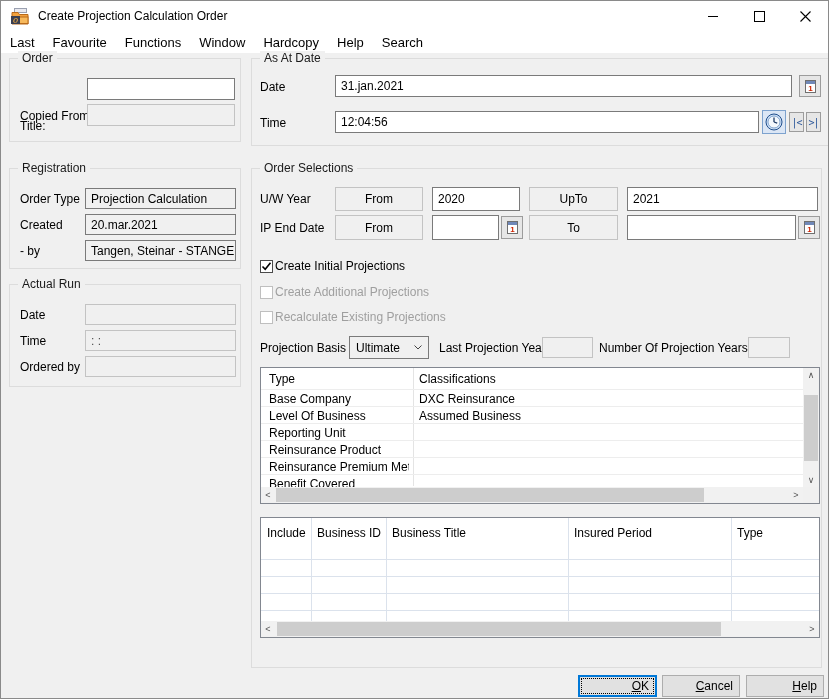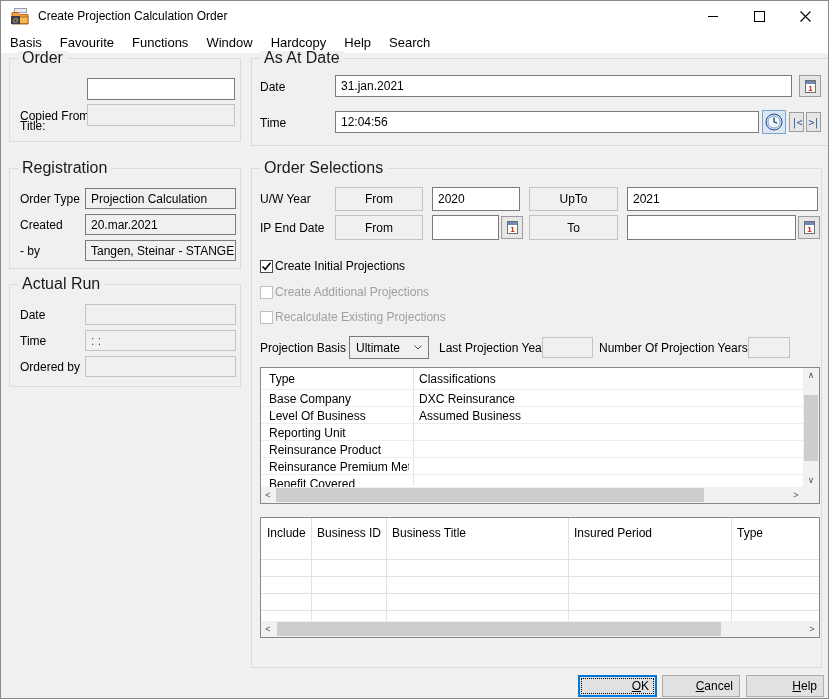--- a/index.html
+++ b/index.html
@@ -11,21 +11,21 @@
   .title-text{font-size:12px;color:#000;}
   .caps{position:absolute;right:0;top:0;height:30px;display:flex;}
   .cap{width:46px;height:30px;display:flex;align-items:center;justify-content:center;}
   .min-glyph{width:10px;height:1px;background:#000;}
   .max-glyph{width:9px;height:9px;border:1px solid #000;}
   
   .menubar{position:absolute;top:30px;left:0;right:0;height:22px;background:#fff;display:flex;align-items:center;font-size:13px;color:#000;}
   .menu-item{padding:1px 9px;}
   
   .group{position:absolute;border:1px solid #dcdcdc;box-sizing:border-box;}
-  .glabel{position:absolute;top:-8px;left:8px;background:#f0f0f0;padding:0 4px;font-size:16px;color:#1a1a1a;line-height:14px;}
+  .glabel{position:absolute;top:-8px;left:8px;background:#f0f0f0;padding:0 4px;font-size:12px;color:#1a1a1a;line-height:14px;}
   .lbl{position:absolute;font-size:12px;color:#000;line-height:14px;white-space:nowrap;}
   
   .tb{position:absolute;box-sizing:border-box;background:#fff;border:1px solid #7a7a7a;font-size:12px;color:#000;
       padding:1px 5px;display:flex;align-items:center;white-space:nowrap;overflow:hidden;}
   .tb.ro{background:#f0f0f0;}
   .tb.dis{background:#f0f0f0;border-color:#c3c3c3;color:#4f4f4f;}
   .tb.ctr{justify-content:center;}
   .sbtn{position:absolute;box-sizing:border-box;background:#e6e6e6;border:1px solid #9c9c9c;display:flex;align-items:center;justify-content:center;padding:0;}
   .stepbtn{font-size:10px;color:#2b579a;font-family:"DejaVu Sans Mono",monospace;letter-spacing:-1px;}
   
@@ -83,21 +83,21 @@
         </div>
       <div class="cap">
         <svg width="11" height="11" viewBox="0 0 11 11">
           <path d="M0.5 0.5 L10.5 10.5 M10.5 0.5 L0.5 10.5" stroke="#000" stroke-width="1.1"></path>
         </svg>
       </div>
     </div>
   </div>
 
   <div class="menubar">
-    <span class="menu-item">Basis</span>
+    <span class="menu-item">Last</span>
     <span class="menu-item">Favourite</span>
     <span class="menu-item">Functions</span>
     <span class="menu-item">Window</span>
     <span class="menu-item">Hardcopy</span>
     <span class="menu-item">Help</span>
     <span class="menu-item">Search</span>
   </div>
 
   <div class="group" style="left:8px;top:57px;width:232px;height:84px;">
     <span class="glabel">Order</span>

